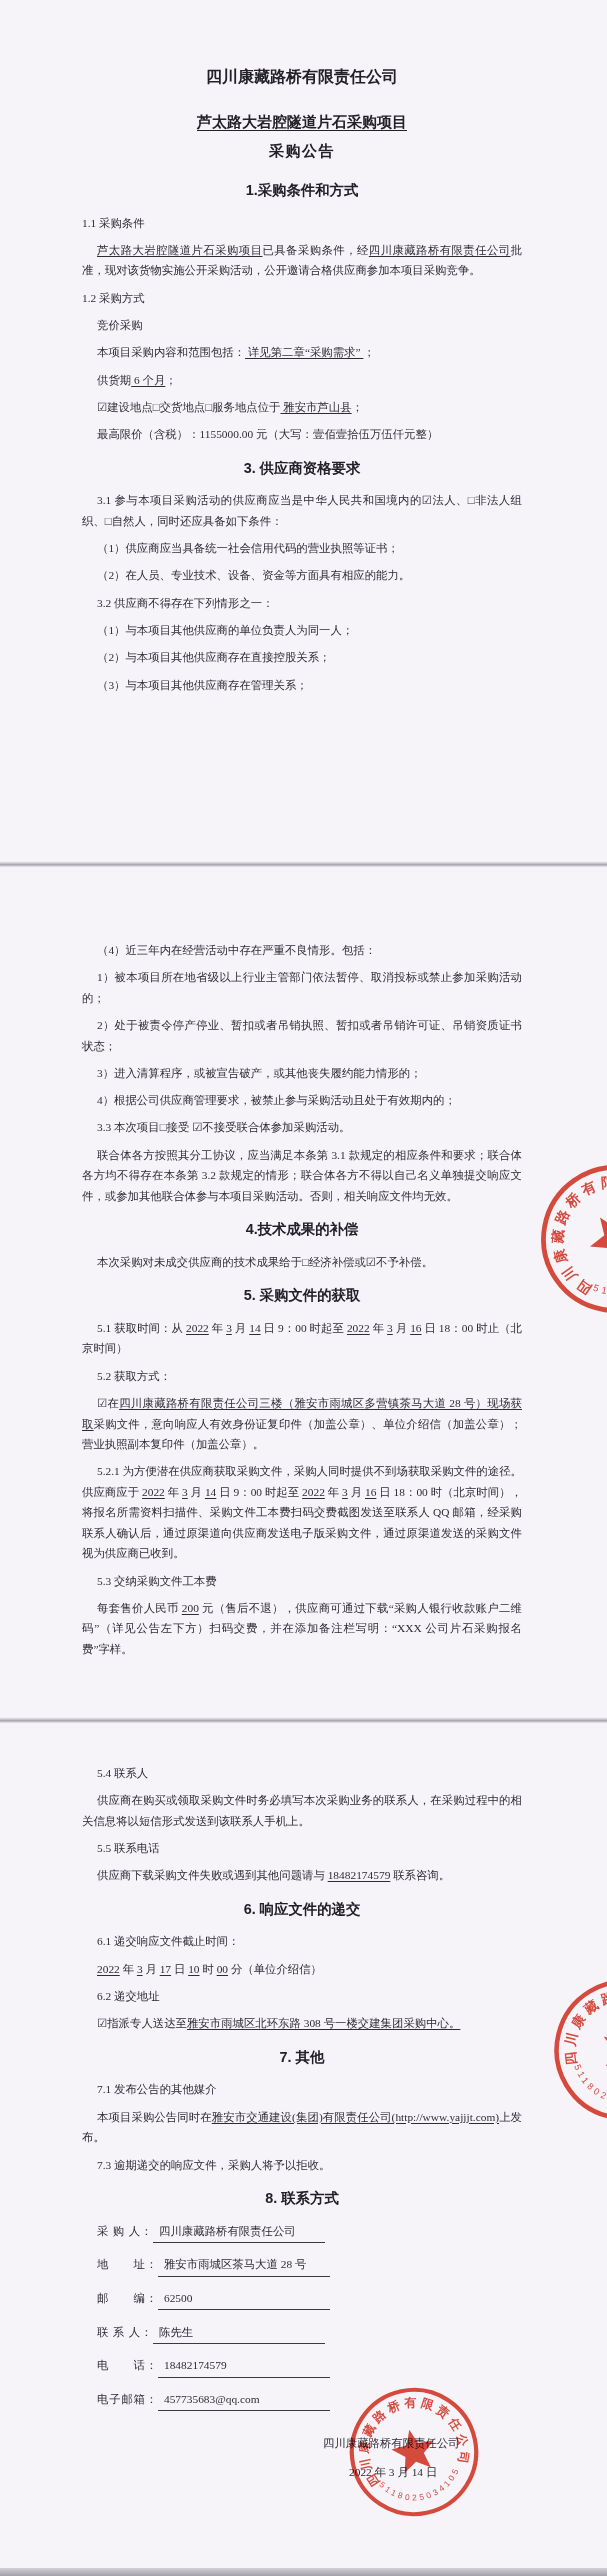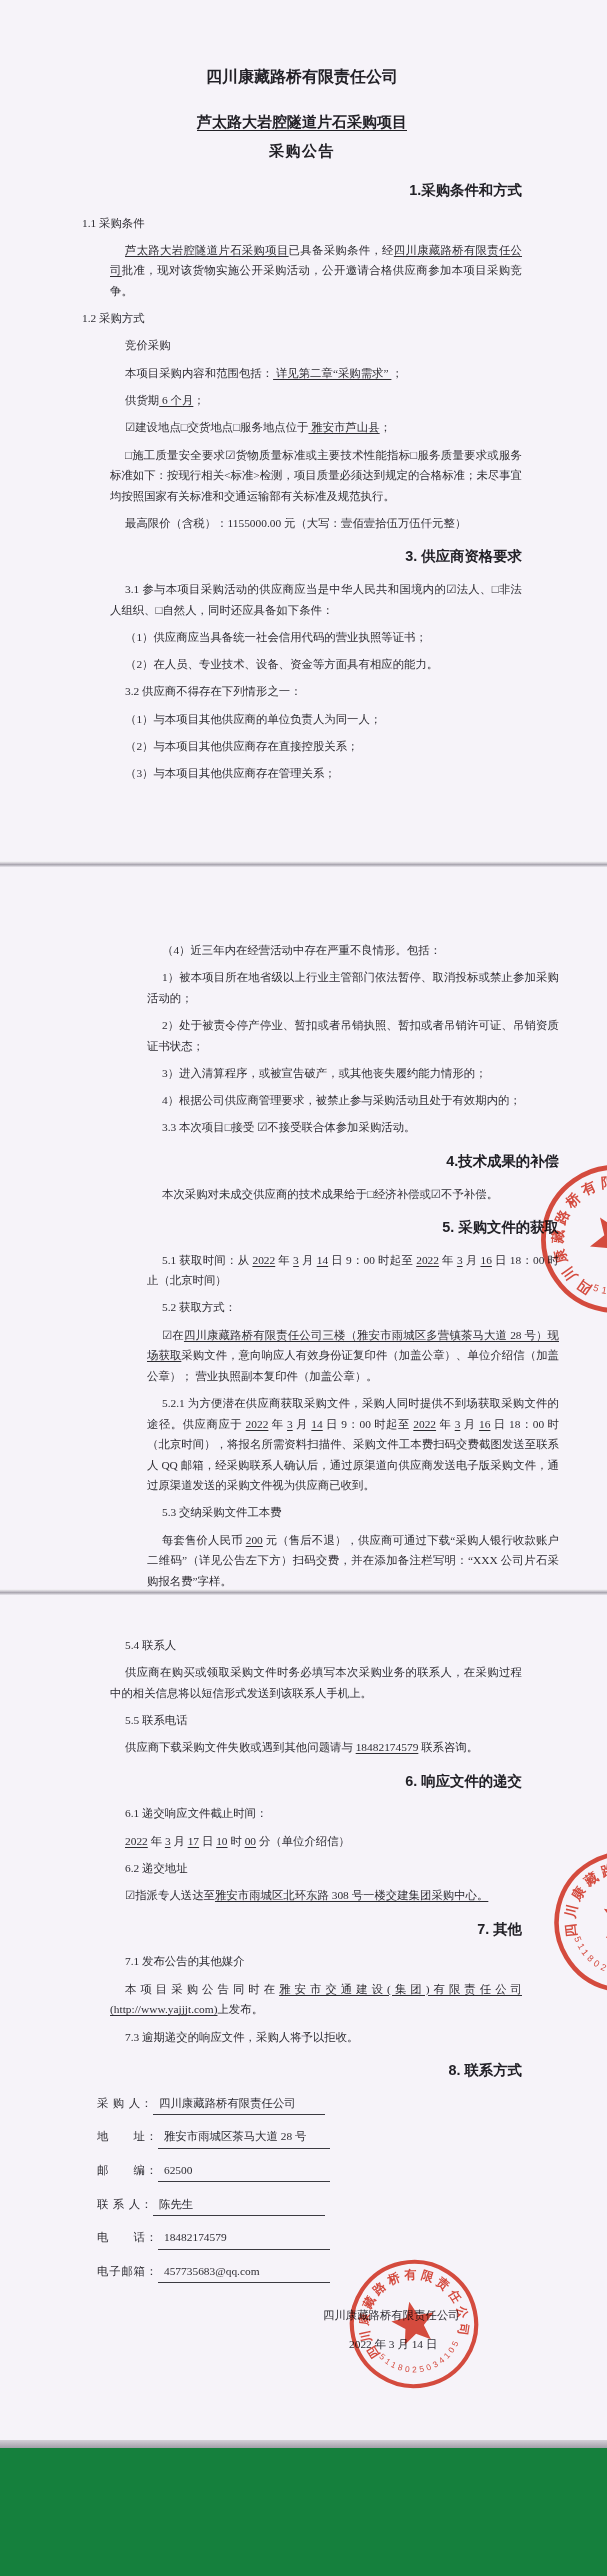--- a/index.html
+++ b/index.html
@@ -5,32 +5,32 @@
   html,body{margin:0;padding:0;}
   body{
     width:607px;
     background:#eceaf0;
     font-family:"Liberation Serif","DejaVu Serif",serif;
     color:#2e2d33;
   }
   .sheet{position:relative;width:607px;height:2576px;overflow:hidden;background:#15803d;}
   .page{position:relative;width:607px;overflow:hidden;background:#f6f3f9;}
   #page1{height:861px;box-sizing:border-box;padding-top:65px;}
-  #page2{height:722px;box-sizing:border-box;padding-top:73px;padding-left:37px;}
+  #page2{height:850px;box-sizing:border-box;padding-top:73px;}
   #page3{height:845px;box-sizing:border-box;padding-top:40px;}
   .seam{height:6px;width:607px;background:linear-gradient(180deg,#fbfafc 0%,#c9c5cd 40%,#a9a5af 60%,#eae7ee 100%);}
   .bottom-edge{height:7.6px;width:607px;background:linear-gradient(180deg,#d4d0d8 0%,#a39fa9 100%);}
   .content{width:440px;margin-left:82px;}
   p{margin:0 0 6.8px 0;font-size:11.4px;line-height:20.5px;text-align:justify;}
-  .ind{text-indent:15px;margin-left:28px;}
+  .ind{text-indent:15px;}
   .ind0{text-indent:0;}
   .h{
     font-family:"Liberation Sans","DejaVu Sans",sans-serif;
     font-weight:700;font-size:14.4px;line-height:23px;
-    margin:12px 0 10.6px 0;text-align:right;text-indent:0;color:#222127;
+    margin:12px 0 10.6px 0;text-align:center;text-indent:0;color:#222127;
   }
   .t1,.t2,.t3{
     font-family:"Liberation Sans","DejaVu Sans",sans-serif;
     font-weight:700;text-align:center;color:#222127;text-indent:0;
   }
   .t1{font-size:16px;line-height:23px;margin-bottom:23px;}
   .t2{font-size:15px;line-height:21px;margin-bottom:9px;text-decoration:underline;text-underline-offset:3px;}
   .t3{font-size:15px;line-height:20px;margin-bottom:18px;letter-spacing:1.5px;}
   .u{text-decoration:underline;text-underline-offset:2.3px;}
   .contact-row{margin-bottom:11.4px;text-indent:15px;}
@@ -61,21 +61,20 @@
 
       <div class="h">1.采购条件和方式</div>
       <p class="ind0">1.1 采购条件</p>
       <p class="ind"><span class="u">芦太路大岩腔隧道片石采购项目</span><span>已具备采购条件，经</span><span class="u">四川康藏路桥有限责任公司</span><span>批准，现对该货物实施公开采购活动，公开邀请合格供应商参加本项目采购竞争。</span></p>
       <p class="ind0">1.2 采购方式</p>
       <p class="ind">竞价采购</p>
 
       <p class="ind"><span>本项目采购内容和范围包括：</span><span class="u"> 详见第二章“采购需求” </span><span>；</span></p>
       <p class="ind"><span>供货期</span><span class="u"> 6 个月</span><span>；</span></p>
       <p class="ind"><span>☑建设地点□交货地点□服务地点位于</span><span class="u"> 雅安市芦山县</span><span>；</span></p>
-      <p class="ind">□施工质量安全要求☑货物质量标准或主要技术性能指标□服务质量要求或服务标准如下：按现行相关&lt;标准&gt;检测，项目质量必须达到规定的合格标准；未尽事宜均按照国家有关标准和交通运输部有关标准及规范执行。</p>
       <p class="ind">最高限价（含税）：1155000.00 元（大写：壹佰壹拾伍万伍仟元整）</p>
 
       <div class="h">3.  供应商资格要求</div>
       <p class="ind">3.1 参与本项目采购活动的供应商应当是中华人民共和国境内的☑法人、□非法人组织、□自然人，同时还应具备如下条件：</p>
       <p class="ind">（1）供应商应当具备统一社会信用代码的营业执照等证书；</p>
       <p class="ind">（2）在人员、专业技术、设备、资金等方面具有相应的能力。</p>
       <p class="ind">3.2 供应商不得存在下列情形之一：</p>
       <p class="ind">（1）与本项目其他供应商的单位负责人为同一人；</p>
       <p class="ind">（2）与本项目其他供应商存在直接控股关系；</p>
       <p class="ind">（3）与本项目其他供应商存在管理关系；</p>
@@ -85,20 +84,21 @@
   <div class="seam"></div>
 
   <div class="page" id="page2">
     <div class="content">
       <p class="ind">（4）近三年内在经营活动中存在严重不良情形。包括：</p>
       <p class="ind">1）被本项目所在地省级以上行业主管部门依法暂停、取消投标或禁止参加采购活动的；</p>
       <p class="ind">2）处于被责令停产停业、暂扣或者吊销执照、暂扣或者吊销许可证、吊销资质证书状态；</p>
       <p class="ind">3）进入清算程序，或被宣告破产，或其他丧失履约能力情形的；</p>
       <p class="ind">4）根据公司供应商管理要求，被禁止参与采购活动且处于有效期内的；</p>
       <p class="ind">3.3 本次项目□接受 ☑不接受联合体参加采购活动。</p>
+      <p class="ind">联合体各方按照其分工协议，应当满足本条第 3.1 款规定的相应条件和要求；联合体各方均不得存在本条第 3.2 款规定的情形；联合体各方不得以自己名义单独提交响应文件，或参加其他联合体参与本项目采购活动。否则，相关响应文件均无效。</p>
 
       <div class="h">4.技术成果的补偿</div>
       <p class="ind">本次采购对未成交供应商的技术成果给于□经济补偿或☑不予补偿。</p>
 
       <div class="h">5. 采购文件的获取</div>
       <p class="ind"><span>5.1 获取时间：从 </span><span class="u">2022</span><span> 年 </span><span class="u">3</span><span> 月 </span><span class="u">14</span><span> 日 9：00 时起至 </span><span class="u">2022</span><span> 年 </span><span class="u">3</span><span> 月 </span><span class="u">16</span><span> 日 18：00 时止（北京时间）</span></p>
       <p class="ind">5.2 获取方式：</p>
       <p class="ind"><span>☑在</span><span class="u">四川康藏路桥有限责任公司三楼（雅安市雨城区多营镇茶马大道 28 号）现场获取</span><span>采购文件，意向响应人有效身份证复印件（加盖公章）、单位介绍信（加盖公章）； 营业执照副本复印件（加盖公章）。</span></p>
       <p class="ind"><span>5.2.1 为方便潜在供应商获取采购文件，采购人同时提供不到场获取采购文件的途径。供应商应于 </span><span class="u">2022</span><span> 年 </span><span class="u">3</span><span> 月 </span><span class="u">14</span><span> 日 9：00 时起至 </span><span class="u">2022</span><span> 年 </span><span class="u">3</span><span> 月 </span><span class="u">16</span><span> 日 18：00 时（北京时间），将报名所需资料扫描件、采购文件工本费扫码交费截图发送至联系人 QQ 邮箱，经采购联系人确认后，通过原渠道向供应商发送电子版采购文件，通过原渠道发送的采购文件视为供应商已收到。</span></p>
       <p class="ind">5.3 交纳采购文件工本费</p>

